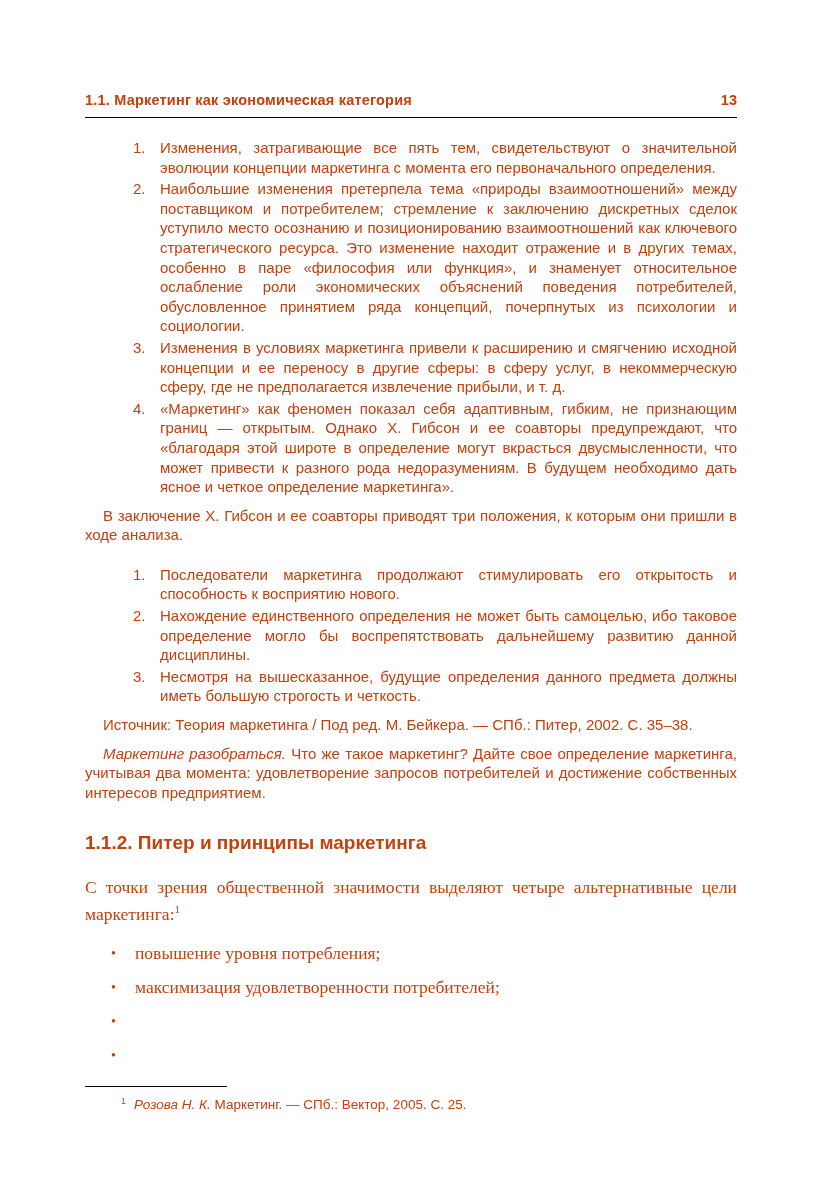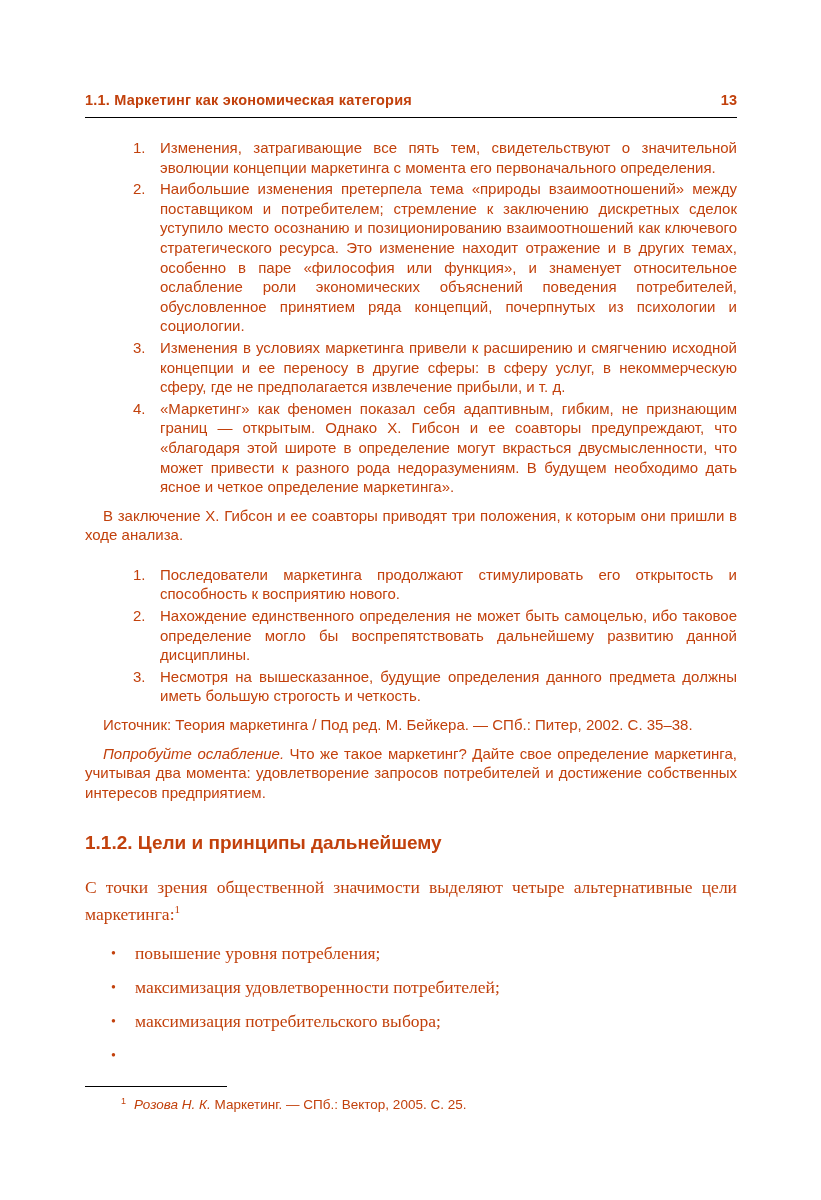--- a/index.html
+++ b/index.html
@@ -154,38 +154,37 @@
         <span class="num-text">Нахождение единственного определения не может быть самоцелью, ибо таковое определение могло бы воспрепятствовать дальнейшему развитию данной дисциплины.</span>
       </li>
       <li class="num-item">
         <span class="num-marker">3.</span>
         <span class="num-text">Несмотря на вышесказанное, будущие определения данного предмета должны иметь большую строгость и четкость.</span>
       </li>
     </ol>
 
     <p class="para">Источник: Теория маркетинга / Под ред. М. Бейкера. — СПб.: Питер, 2002. С. 35–38.</p>
 
-    <p class="para"><span class="lead-italic">Попробуйте ослабление.</span><span> Что же такое маркетинг? Дайте свое определение маркетинга, учитывая два момента: удовлетворение запросов потребителей и достижение собственных интересов предприятием.</span></p>
+    <p class="para"><span class="lead-italic">Маркетинг разобраться.</span><span> Что же такое маркетинг? Дайте свое определение маркетинга, учитывая два момента: удовлетворение запросов потребителей и достижение собственных интересов предприятием.</span></p>
 
-    <h2 class="subheading">1.1.2. Цели и принципы дальнейшему</h2>
+    <h2 class="subheading">1.1.2. Питер и принципы маркетинга</h2>
 
     <p class="serif-para"><span>С точки зрения общественной значимости выделяют четыре альтернативные цели маркетинга:</span><sup>1</sup></p>
 
     <ul class="bullets">
       <li>
         <span class="bullet-glyph">•</span>
         <span>повышение уровня потребления;</span>
       </li>
       <li>
         <span class="bullet-glyph">•</span>
         <span>максимизация удовлетворенности потребителей;</span>
       </li>
       <li>
         <span class="bullet-glyph">•</span>
-        <span>максимизация потребительского выбора;</span>
       </li>
       <li>
         <span class="bullet-glyph">•</span>
       </li>
     </ul>
 
   </div>
 
   <div class="footnote">
     <div class="fn-rule"></div>

